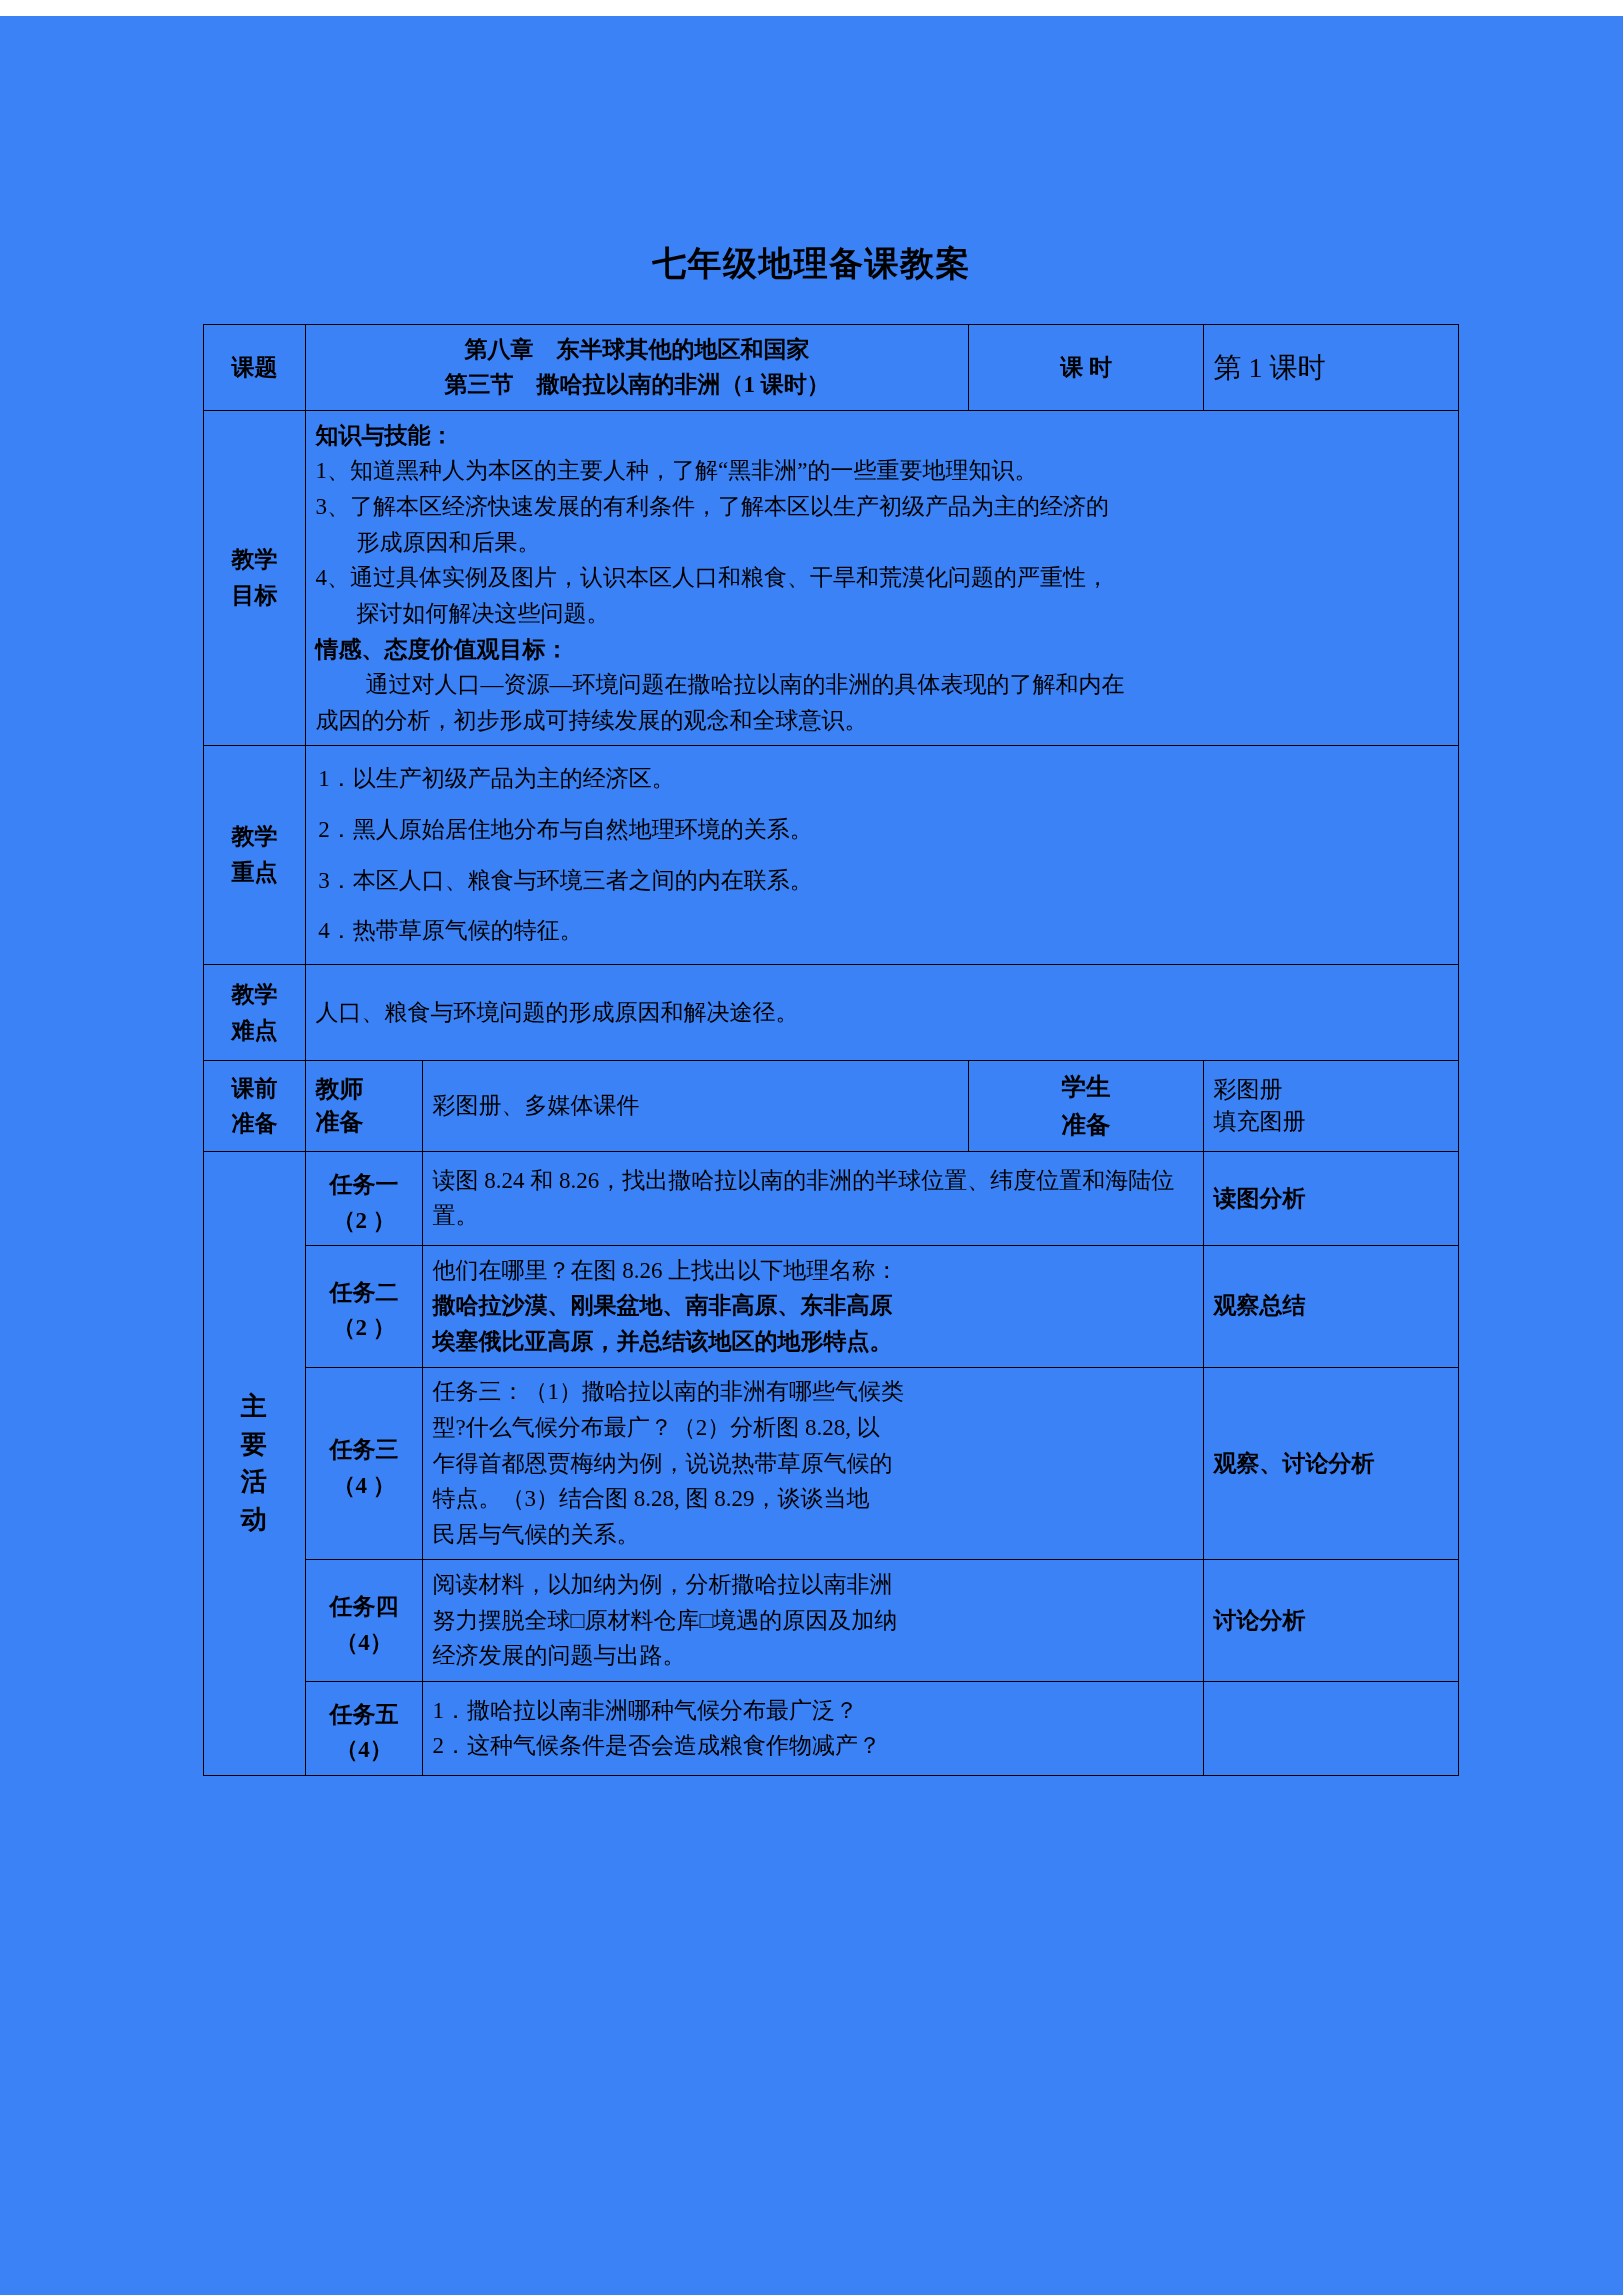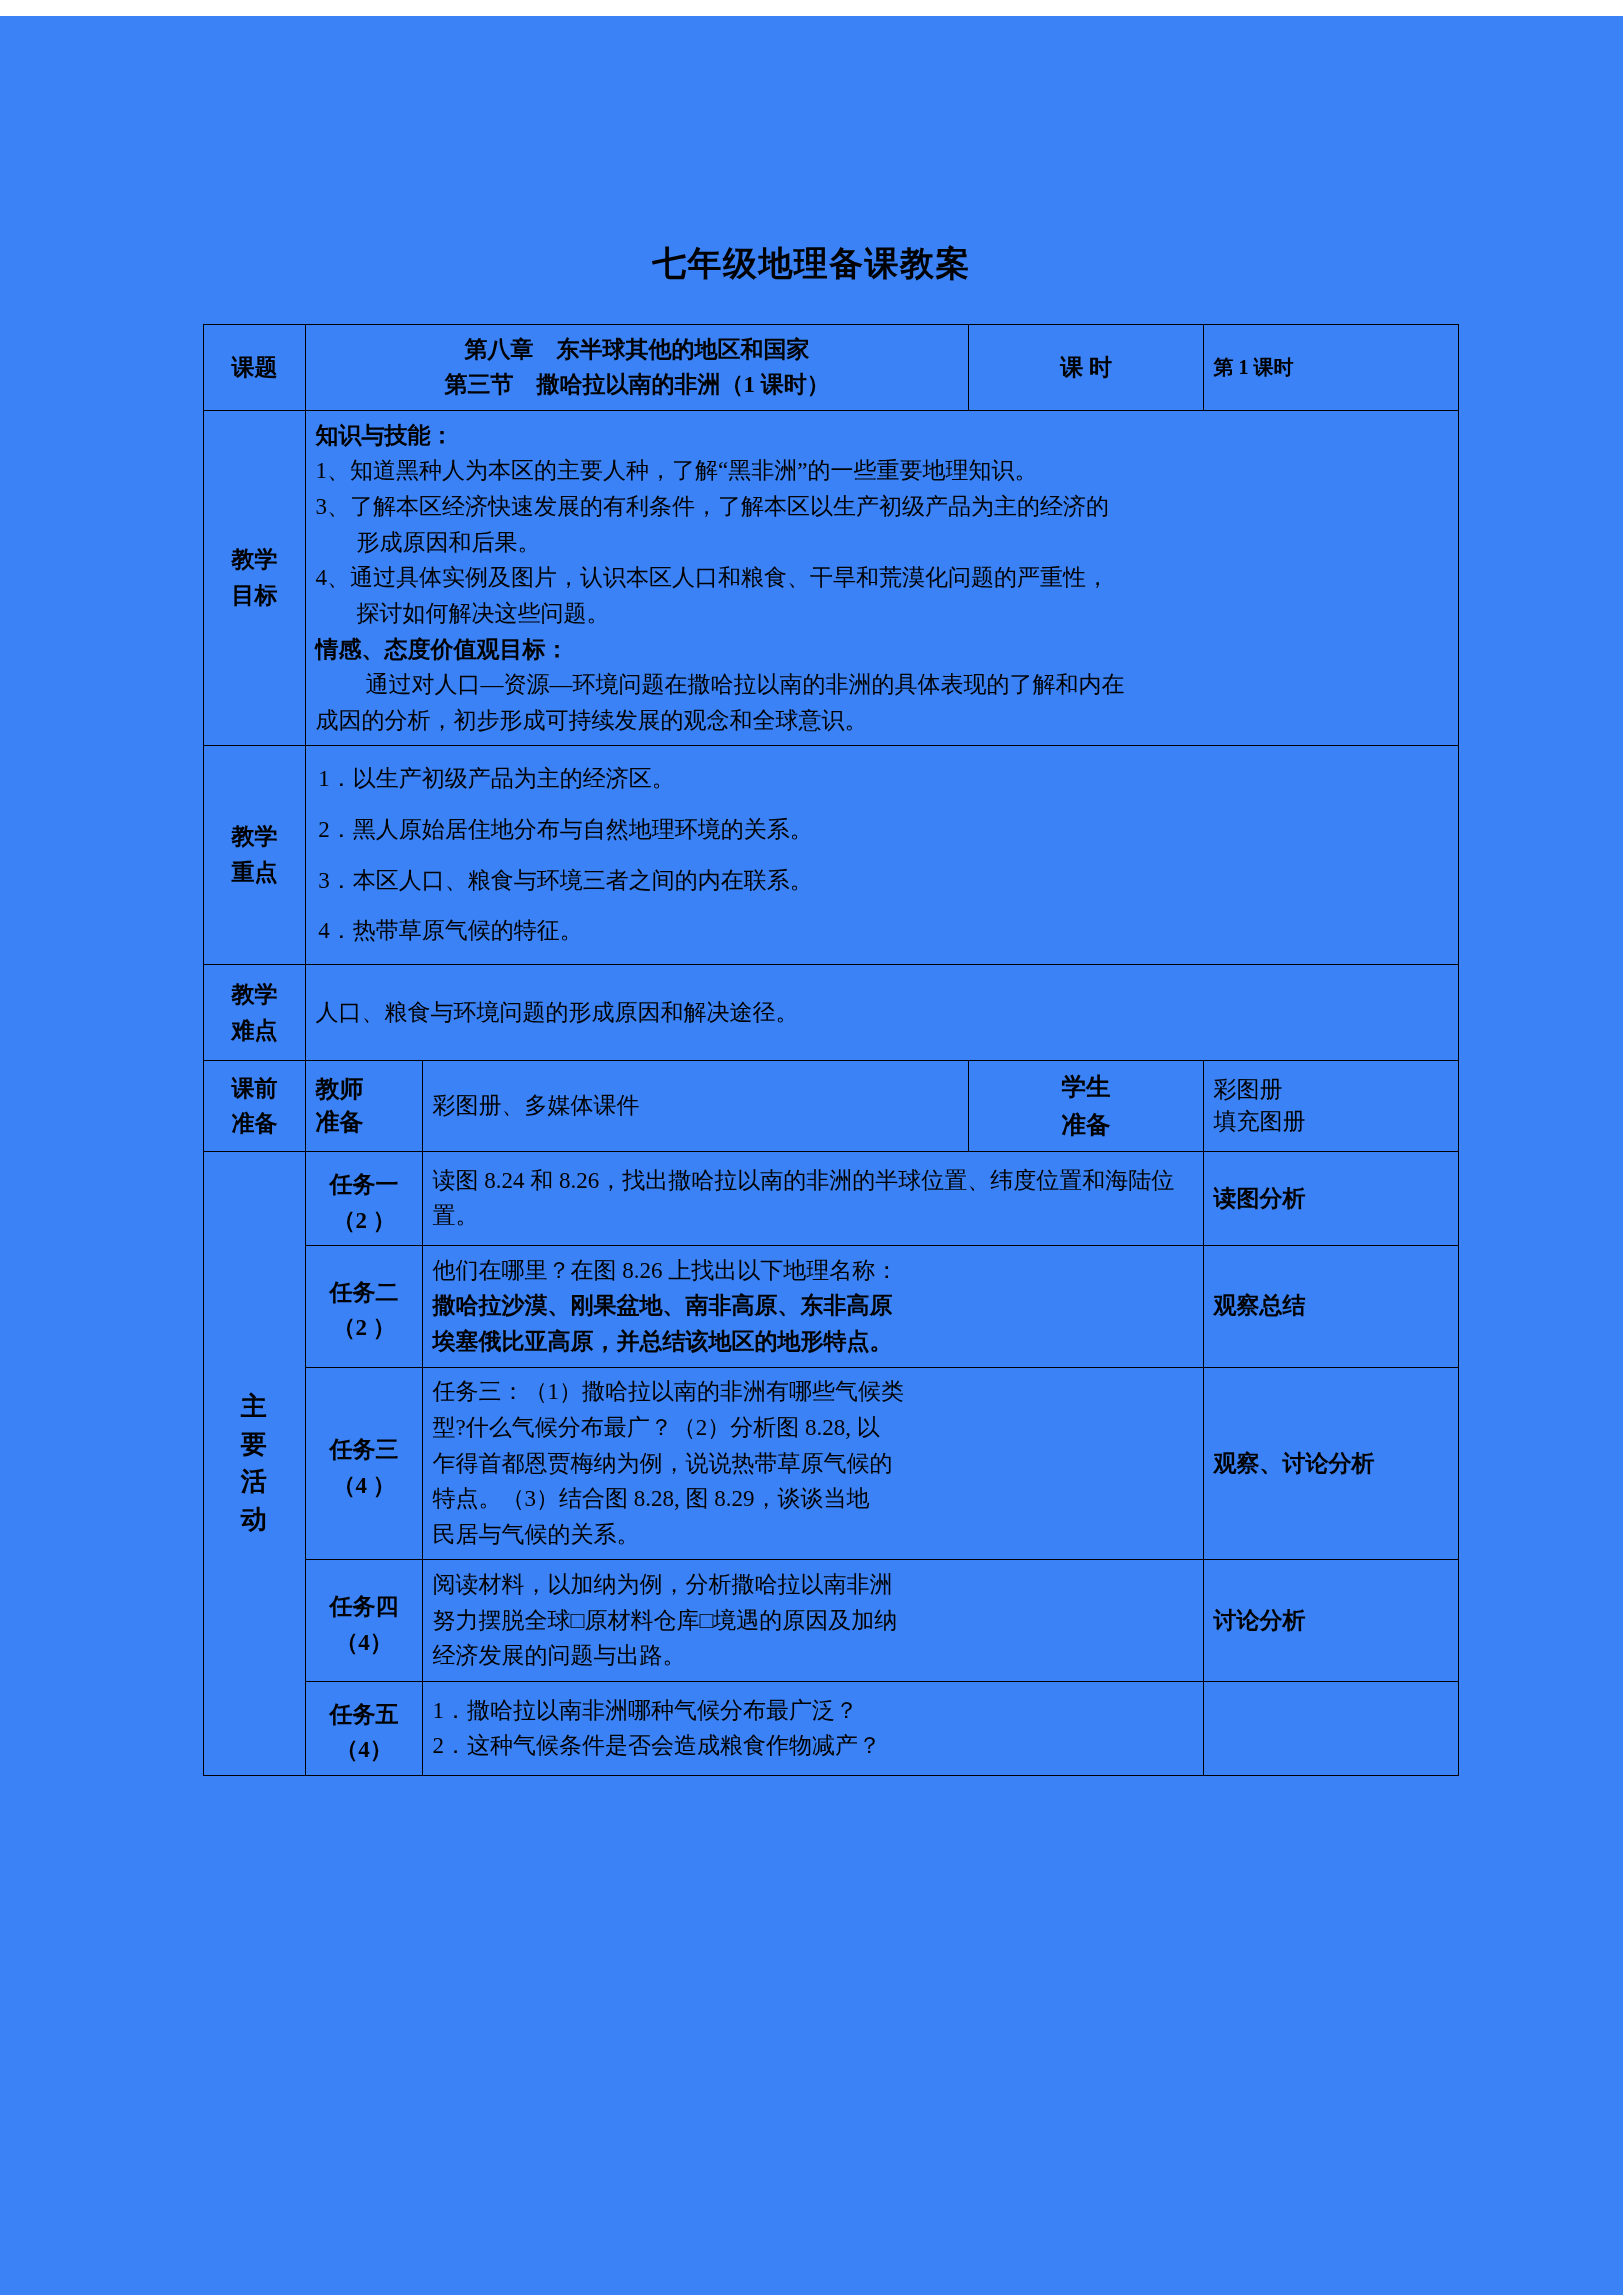--- a/index.html
+++ b/index.html
@@ -145,21 +145,21 @@
       <col style="width:235px">
       <col style="width:255px">
     </colgroup>
     <tbody>
 
       <tr>
         <td class="c-label">课题</td>
         <td colspan="3" class="title-cell">第八章　东半球其他的地区和国家
 第三节　撒哈拉以南的非洲（1 课时）</td>
         <td class="c-label">课  时</td>
-        <td class="pad-left" style="font-size:20px;font-weight:bold;">第 1 课时</td>
+        <td class="pad-left" style="font-size:28px;font-weight:normal;">第 1 课时</td>
       </tr>
 
       <tr>
         <td class="c-label nowrap-title">教学
 目标</td>
         <td colspan="5" class="goal-cell">
           <p class="bold">知识与技能：</p>
           <p>1、知道黑种人为本区的主要人种，了解“黑非洲”的一些重要地理知识。</p>
           <p>3、了解本区经济快速发展的有利条件，了解本区以生产初级产品为主的经济的</p>
           <p class="indent-sub">形成原因和后果。</p>

